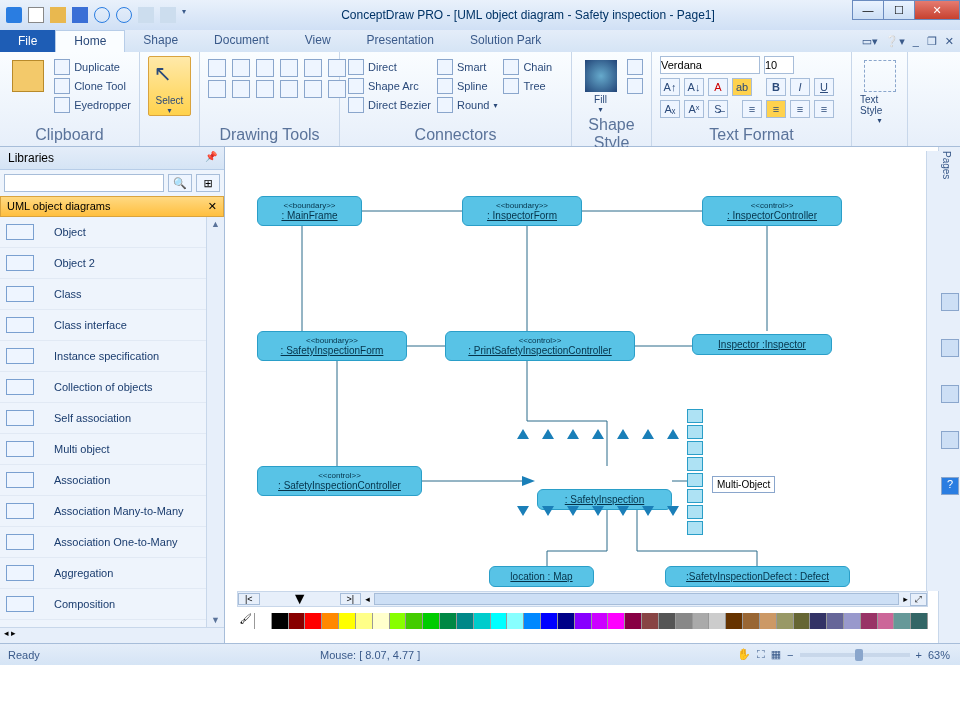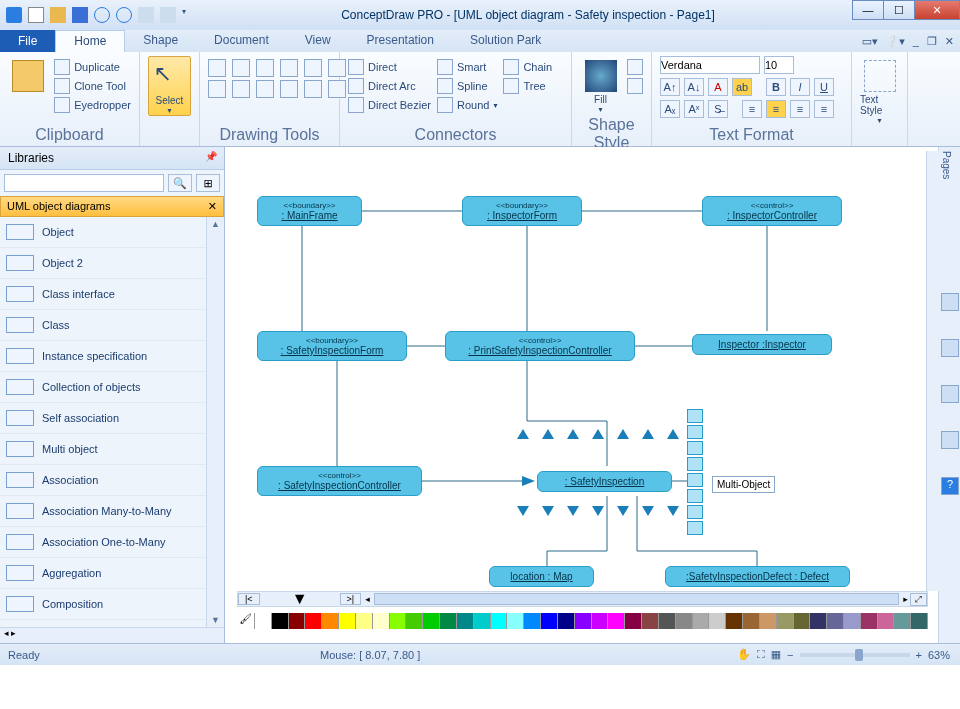--- a/index.html
+++ b/index.html
@@ -34,21 +34,21 @@
 .fmtbtn { width:20px; height:18px; border:1px solid #a7bdd9; display:inline-flex; align-items:center; justify-content:center; font-size:11px; background:#eef5ff; color:#2b4a7a; }
 .workarea { display:flex; height:496px; }
 .libpanel { width:225px; border-right:1px solid #a7bdd9; background:#eef4fc; display:flex; flex-direction:column; }
 .libhead { font-size:12px; padding:4px 8px; background:linear-gradient(#e4edf9,#d5e4f5); border-bottom:1px solid #b7cde8; position:relative; }
 .pin { position:absolute; right:6px; top:4px; font-size:10px; }
 .searchrow { display:flex; padding:4px; gap:4px; }
 .searchrow input { flex:1; border:1px solid #a7bdd9; font-size:11px; padding:2px; }
 .searchrow button { width:24px; border:1px solid #a7bdd9; background:#eef5ff; font-size:11px; }
 .libsection { background:linear-gradient(#ffd982,#ffbf3f); font-size:11px; padding:3px 6px; border:1px solid #d9a33e; display:flex; justify-content:space-between; }
 .liblist { flex:1; overflow:hidden; position:relative; }
-.libitem { display:flex; align-items:center; gap:8px; padding:7px 6px; font-size:11px; color:#1a3c6e; border-bottom:1px solid #e1e9f4; }
+.libitem { display:flex; align-items:center; gap:20px; padding:7px 6px; font-size:11px; color:#1a3c6e; border-bottom:1px solid #e1e9f4; }
 .libitem .lico { width:28px; height:16px; border:1px solid #7aa0d0; background:#eef5ff; }
 .libscroll { position:absolute; right:0; top:0; width:18px; bottom:0; background:#e7effa; border-left:1px solid #c8d7ea; }
 .libscroll::before { content:"▲"; position:absolute; top:2px; left:4px; font-size:9px; color:#5a739a; }
 .libscroll::after { content:"▼"; position:absolute; bottom:2px; left:4px; font-size:9px; color:#5a739a; }
 .canvaszone { flex:1; position:relative; background:#fff; }
 .canvas { position:absolute; left:12px; top:4px; right:32px; bottom:52px; background:#fff; }
 .node { position:absolute; background:#58c3e6; border:1px solid #2a9ec8; border-radius:6px; text-align:center; font-size:10px; color:#05334a; padding:4px 6px; }
 .node .ster { font-size:8px; }
 .node .nm { text-decoration:underline; }
 .multi { position:absolute; display:flex; flex-direction:column; gap:2px; }
@@ -169,21 +169,21 @@
   </div>
   <div class="group" style="width:232px">
     <div class="group-body">
       <div>
         <div class="smallrow">
             <span class="si"></span>
             <span>Direct</span>
           </div>
         <div class="smallrow">
             <span class="si"></span>
-            <span>Direct Arc</span>
+            <span>Shape Arc</span>
           </div>
         <div class="smallrow">
             <span class="si"></span>
             <span>Direct Bezier</span>
           </div>
       </div>
       <div>
         <div class="smallrow">
             <span class="si"></span>
             <span>Smart</span>
@@ -295,25 +295,25 @@
           <div class="libitem">
             <span class="lico"></span>
             <span>Object</span>
           </div>
           <div class="libitem">
             <span class="lico"></span>
             <span>Object 2</span>
           </div>
           <div class="libitem">
             <span class="lico"></span>
+            <span>Class</span>
+          </div>
+          <div class="libitem">
+            <span class="lico"></span>
             <span>Class interface</span>
-          </div>
-          <div class="libitem">
-            <span class="lico"></span>
-            <span>Class</span>
           </div>
           <div class="libitem">
             <span class="lico"></span>
             <span>Instance specification</span>
           </div>
           <div class="libitem">
             <span class="lico"></span>
             <span>Collection of objects</span>
           </div>
           <div class="libitem">
@@ -392,21 +392,21 @@
           <div class="ster">&lt;&lt;control&gt;&gt;</div>
           <div class="nm">: PrintSafetyInspectionController</div>
         </div>
       <div class="node" style="left:455px;top:183px;width:140px">
           <div class="nm">Inspector :Inspector</div>
         </div>
       <div class="node" style="left:20px;top:315px;width:165px">
           <div class="ster">&lt;&lt;control&gt;&gt;</div>
           <div class="nm">: SafetyInspectionController</div>
         </div>
-      <div class="node" style="left:300px;top:320px;width:135px">
+      <div class="node" style="left:300px;top:338px;width:135px">
           <div class="nm">: SafetyInspection</div>
         </div>
       <div class="node" style="left:252px;top:415px;width:105px">
           <div class="nm">location : Map</div>
         </div>
       <div class="node" style="left:428px;top:415px;width:185px">
           <div class="nm">:SafetyInspectionDefect : Defect</div>
         </div>
 
       <div class="multi" style="left:450px;top:258px">
@@ -498,21 +498,21 @@
       <div class="ico2"></div>
       <div class="ico2"></div>
       <div class="ico2"></div>
       <div class="ico2" style="background:#2a7de1;color:#fff;text-align:center;font-size:11px">?</div>
     </div>
   </div>
 </div>
 
 <div class="statusbar">
   <span>Ready</span>
-  <span class="mouse">Mouse: [ 8.07, 7.80 ]</span>
+  <span class="mouse">Mouse: [ 8.07, 4.77 ]</span>
   <div class="zoomer">
     <span>✋</span>
     <span>⛶</span>
     <span>▦</span>
     <span>−</span>
     <div class="zslider"></div>
     <span>+</span>
     <span>63%</span>
   </div>
 </div>

